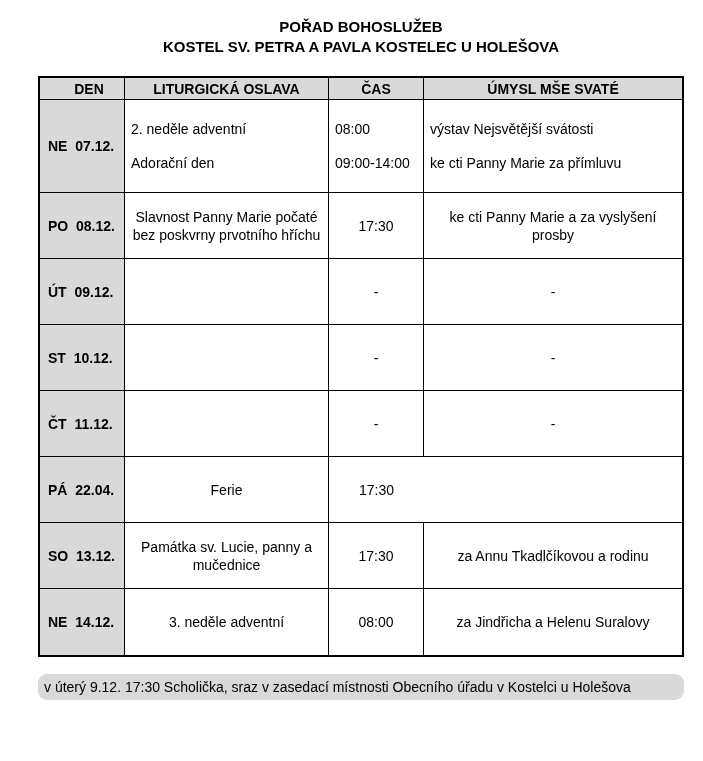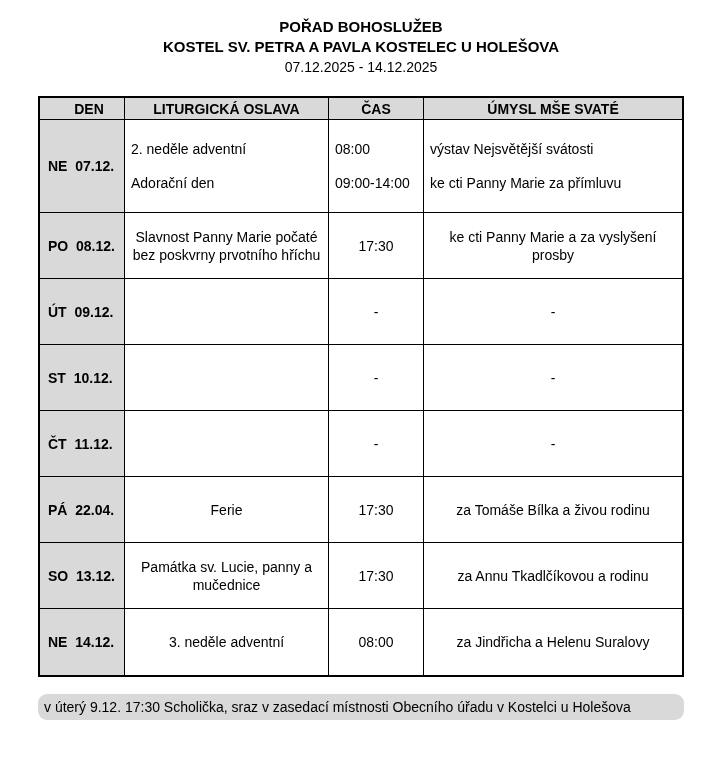--- a/index.html
+++ b/index.html
@@ -81,21 +81,20 @@
   }
 </style>
 </head>
 <body>
 
 <div class="page">
 
   <div class="titles">
     <div class="title-main">POŘAD BOHOSLUŽEB</div>
     <div class="title-main">KOSTEL SV. PETRA A PAVLA KOSTELEC U HOLEŠOVA</div>
-    <div class="title-date">07.12.2025 - 14.12.2025</div>
   </div>
 
   <div class="tbl">
 
     <div class="row hdr">
       <div class="cell day">DEN</div>
       <div class="cell">LITURGICKÁ OSLAVA</div>
       <div class="cell">ČAS</div>
       <div class="cell">ÚMYSL MŠE SVATÉ</div>
     </div>
@@ -141,21 +140,20 @@
       <div class="cell day">ČT  11.12.</div>
       <div class="cell"></div>
       <div class="cell">-</div>
       <div class="cell">-</div>
     </div>
 
     <div class="row r">
       <div class="cell day">PÁ  22.04.</div>
       <div class="cell">Ferie</div>
       <div class="cell">17:30</div>
-      <div class="cell">za Tomáše Bílka a živou rodinu</div>
     </div>
 
     <div class="row r">
       <div class="cell day">SO  13.12.</div>
       <div class="cell">Památka sv. Lucie, panny a mučednice</div>
       <div class="cell">17:30</div>
       <div class="cell">za Annu Tkadlčíkovou a rodinu</div>
     </div>
 
     <div class="row r">

